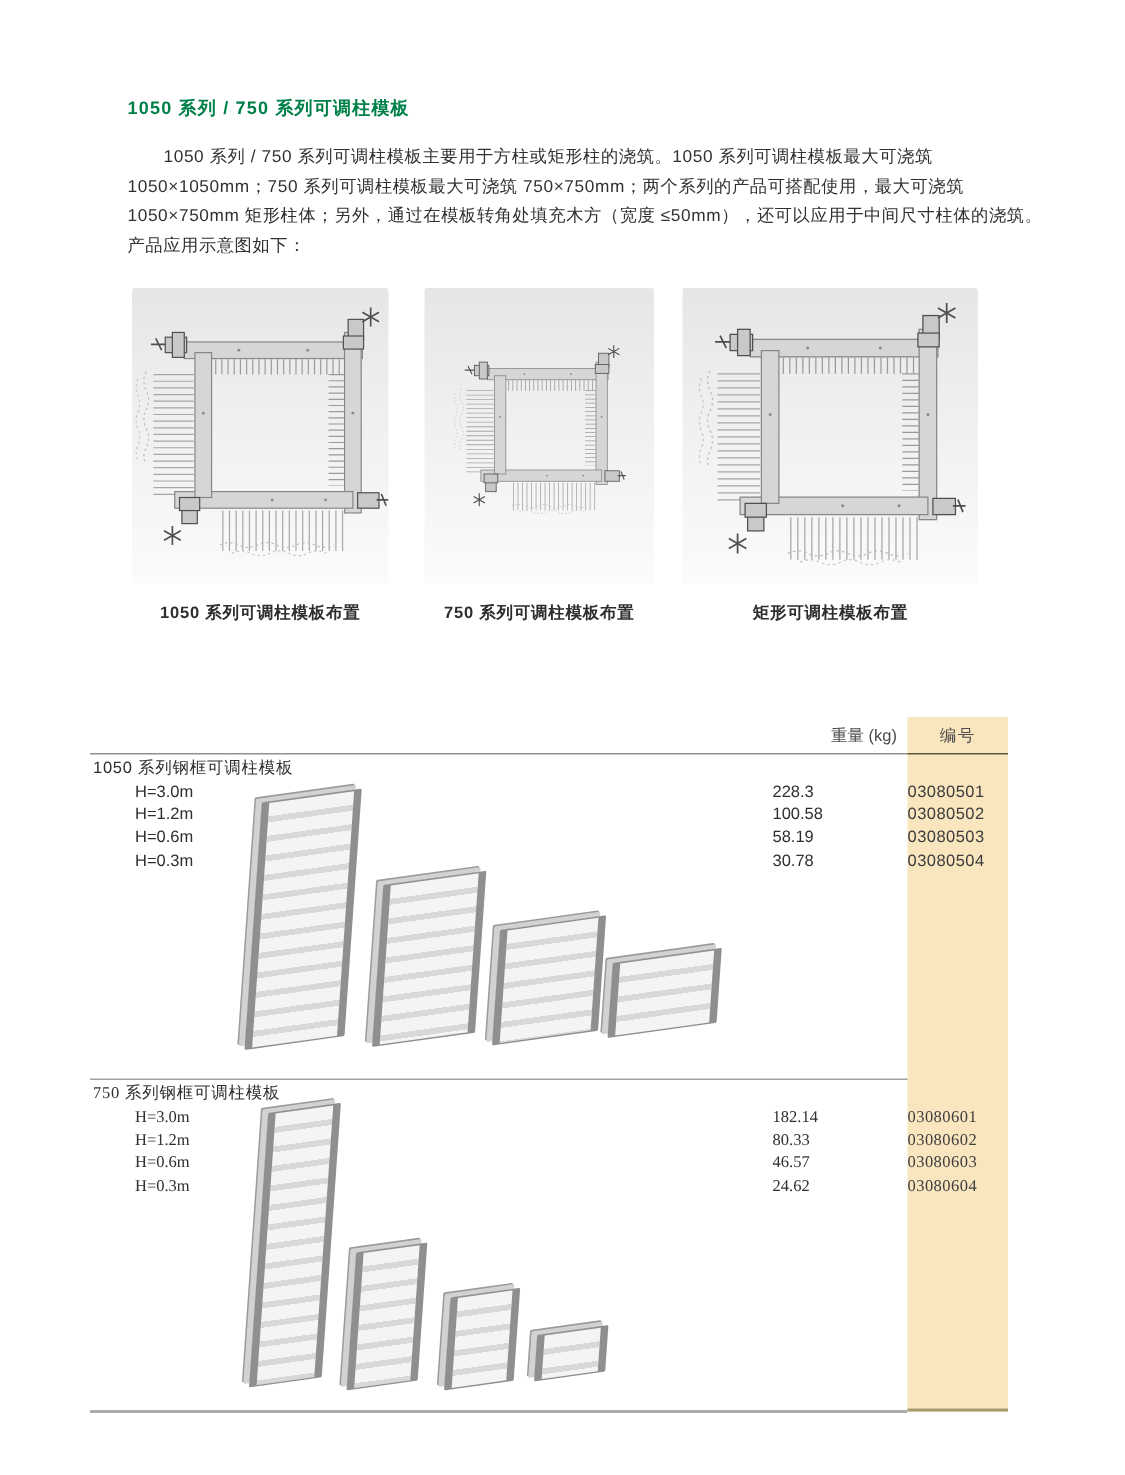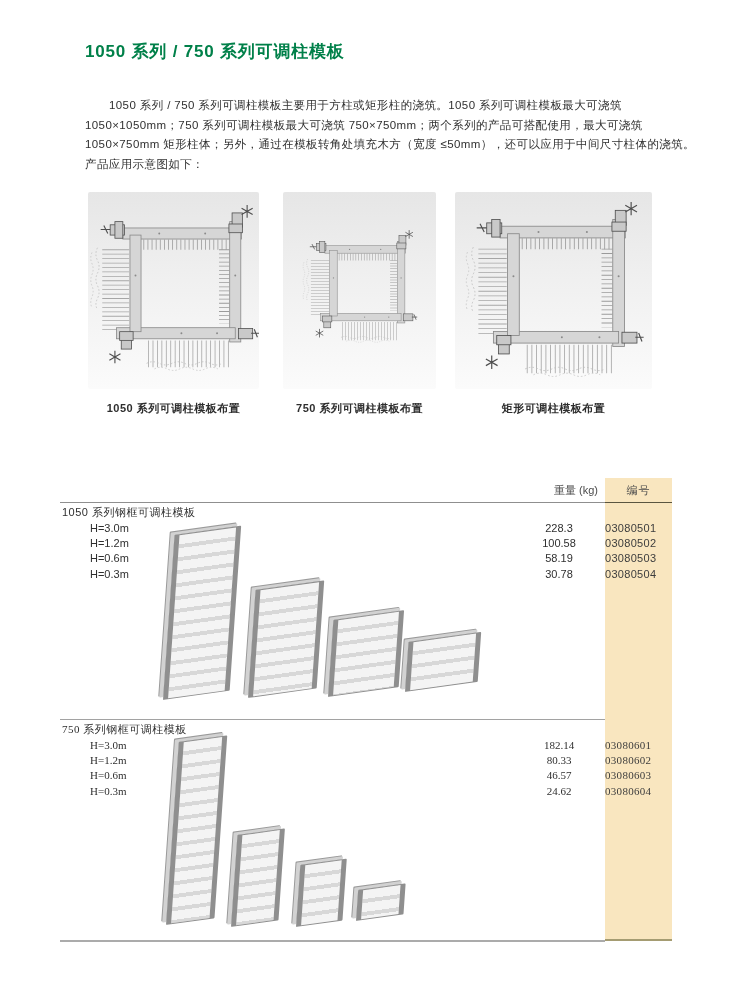--- a/index.html
+++ b/index.html
@@ -2,22 +2,22 @@
 <html><head>
 <meta charset="utf-8">
 <style>
   * { margin:0; padding:0; box-sizing:border-box; }
   html,body { background:#ffffff; }
   body { font-family:"Liberation Sans","DejaVu Sans",sans-serif; }
   .sheet { position:relative; width:750px; height:983px; background:#fff; overflow:hidden; }
 
   
   .page-title {
-    position:absolute; left:85px; top:40px;
-    font-size:17px; font-weight:700; letter-spacing:0.8px;
+    position:absolute; left:85px; top:64px;
+    font-size:12px; font-weight:700; letter-spacing:0.8px;
     color:#008049;
   }
   .intro { position:absolute; left:85px; top:96px; width:585px;
     font-size:11.5px; line-height:19.6px; color:#303030; letter-spacing:0.4px; }
   .intro .ln { white-space:nowrap; }
   .intro .indent { text-indent:24px; }
 
   
   .diagram {
     position:absolute; top:192px; height:197px;
@@ -55,21 +55,21 @@
   .thead .w-h { width:90px; text-align:right; padding-right:7px; }
   .thead .c-h { width:67px; text-align:center; letter-spacing:1px;font-family:Liberation Serif, serif; }
 
   .tsection { position:absolute; left:60px; width:612px; z-index:1;
     font-size:11px; color:#2f2f2f; }
   .sec1 { top:504px; } .sec2 { top:721px;font-family:Liberation Serif, serif; }
   .sec-title { height:16px; line-height:16px; padding-left:2px; letter-spacing:0.5px; }
   .trow { display:flex; align-items:center; height:15.4px;margin-left:28px; }
   .trow .spec { padding-left:2px; }
   .trow .sp { flex:1; }
-  .trow .weight { width:90px; text-align:center; padding-right:2px; color:#2f2f2f; }
+  .trow .weight { width:90px; text-align:left; padding-right:2px; color:#2f2f2f; }
   .trow .code { width:67px; text-align:left; color:#3d3d3d; letter-spacing:0.3px; }
 
   
   .fw {
     position:absolute; z-index:1;
     border:1.5px solid #8f8f8f; border-left-width:5px; border-right-width:5px;
     background:repeating-linear-gradient(180deg,#f4f4f4 0 9px,#d8d8d8 9px 13px);
     transform:skewX(-4deg) skewY(-8deg); transform-origin:left bottom;
     box-shadow:-4px -3px 0 0 #d2d2d2, -5px -4px 0 0 #9a9a9a;
     border-radius:1px;

